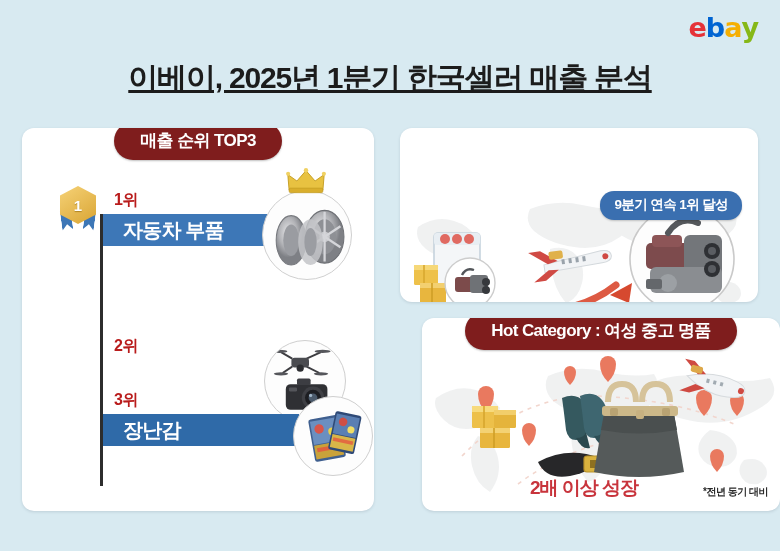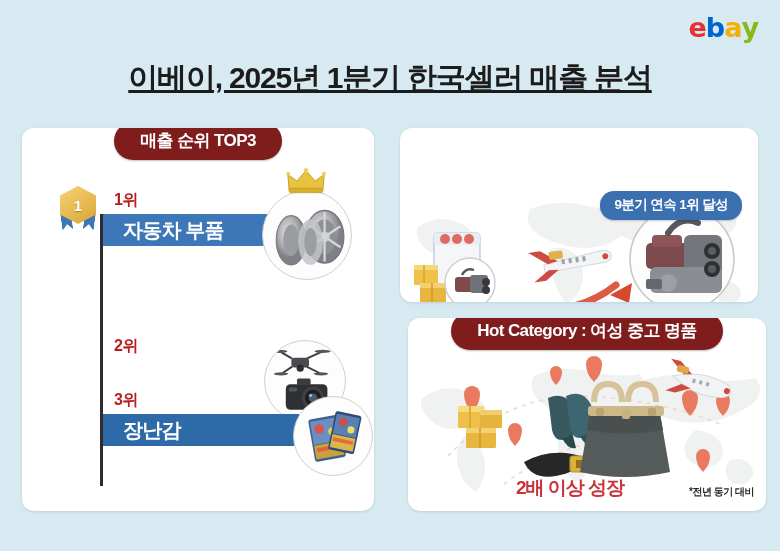--- a/index.html
+++ b/index.html
@@ -49,21 +49,21 @@
   
   .panel {
     position: absolute;
     background: #ffffff;
     border-radius: 12px;
     box-shadow: 0 1px 3px rgba(70,90,110,.18);
     overflow: hidden;
   }
   #panel-rank  { left: 22px;  top: 128px; width: 352px; height: 383px; }
   #panel-best  { left: 400px; top: 128px; width: 358px; height: 174px; }
-  #panel-hot   { left: 408px; top: 318px; width: 358px; height: 193px; }
+  #panel-hot   { left: 422px; top: 318px; width: 358px; height: 193px; }
 
   
   .ribbon-wrap {
     position: absolute;
     left: 0;
     width: 100%;
     display: flex;
     justify-content: center;
     pointer-events: none;
   }

